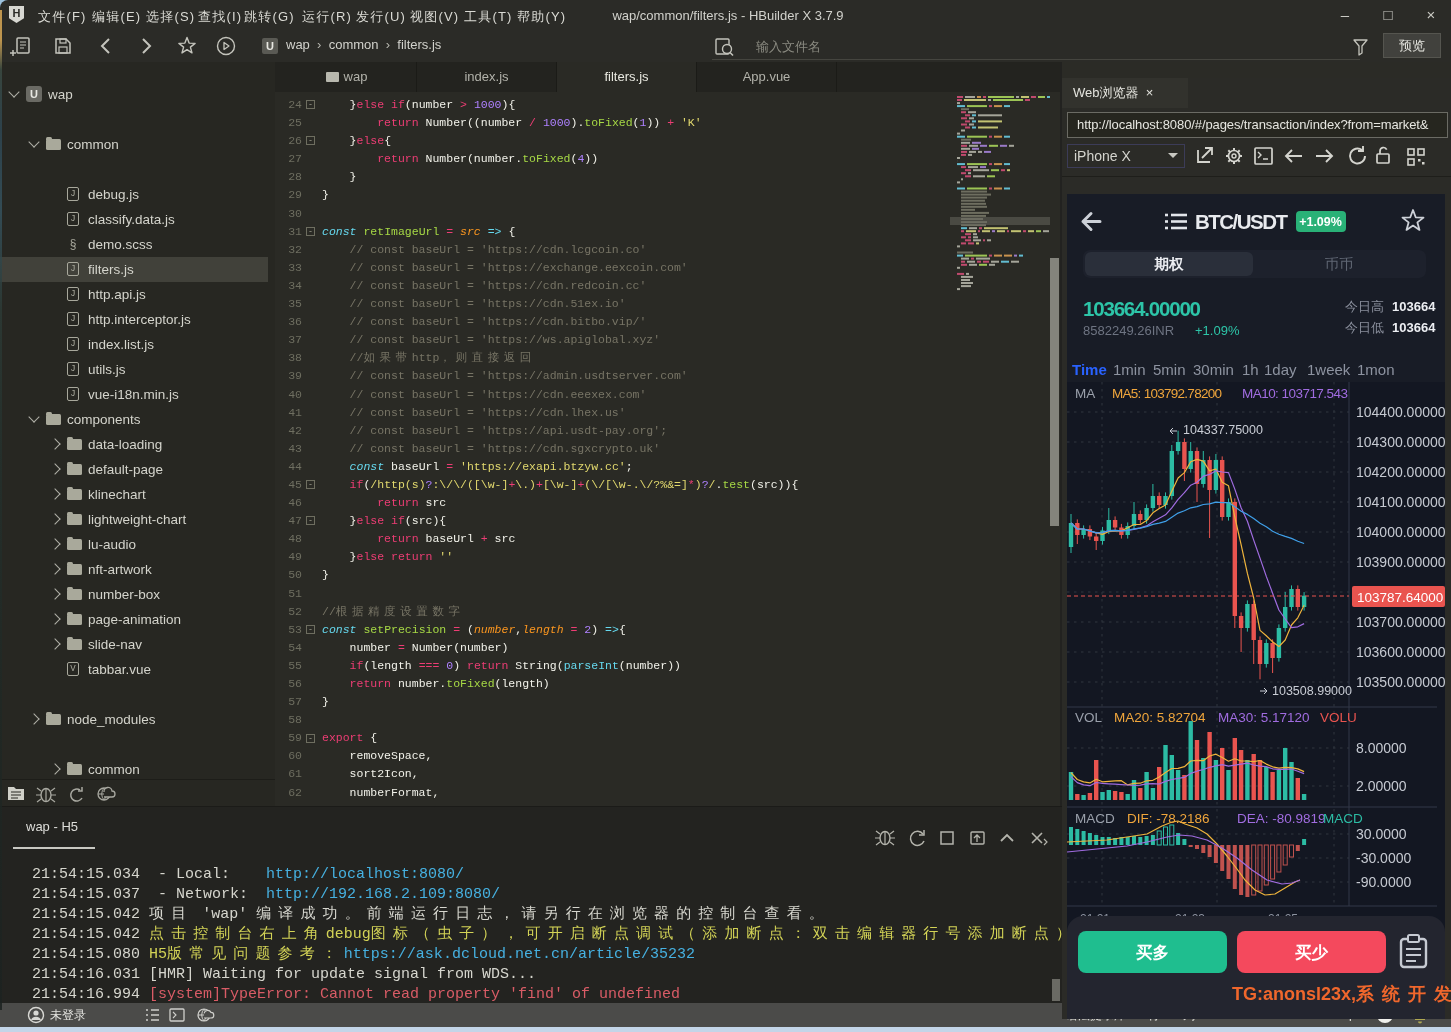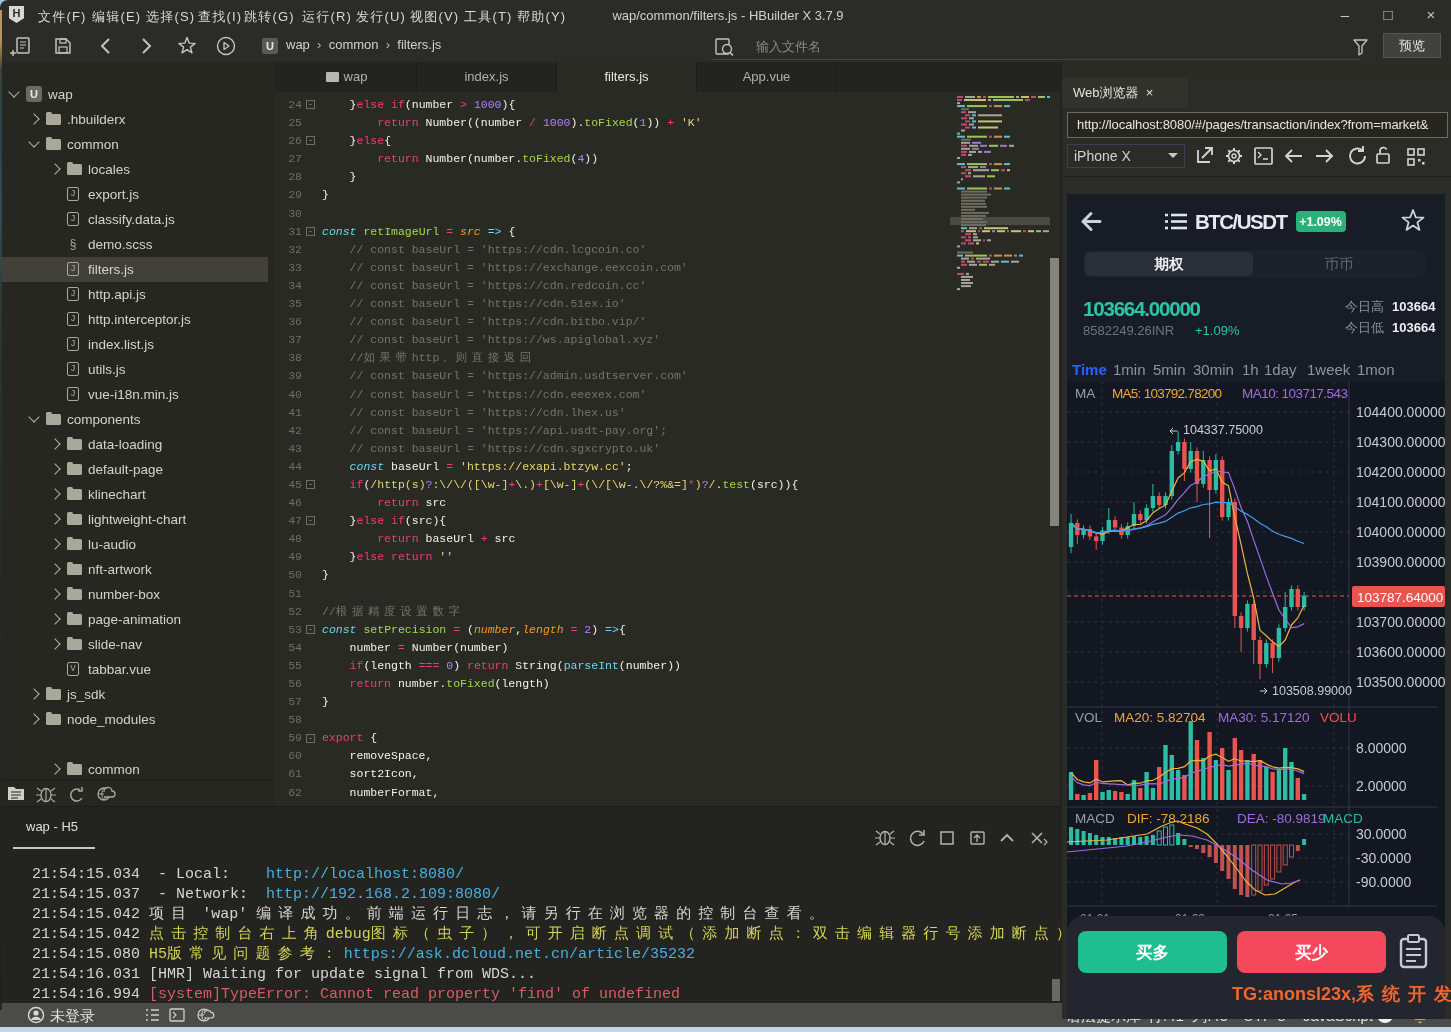--- a/index.html
+++ b/index.html
@@ -47,21 +47,21 @@
 #console{position:absolute;left:0;top:806px;width:1062px;height:197px;background:#232320;border-top:1px solid #1b1b18}
 #ctab{position:absolute;left:26px;top:12px;font-size:13px;color:#dededa}
 #ctabline{position:absolute;left:13px;top:40px;width:82px;height:2px;background:#c8c8c2}
 #clog{position:absolute;left:32px;top:58px;font-family:"Liberation Mono",monospace;font-size:15px;line-height:19.93px;white-space:pre;color:#d6d6ce}
 .lk{color:#46b1e1;}
 .yl{color:#d3d356}
 .rd{color:#d95c66}
 .cjk{letter-spacing:7.1px}
 .ck{letter-spacing:4.6px}
 
-#statusbar{position:absolute;left:0;top:1003px;width:1451px;height:24px;background:#4b4b49;font-size:15px;color:#e2e2de}
+#statusbar{position:absolute;left:0;top:1003px;width:1451px;height:24px;background:#4b4b49;font-size:12px;color:#e2e2de}
 #bluestrip{position:absolute;left:0;top:1027px;width:1451px;height:5px;background:#c3d5e8}
 
 #rpanel{position:absolute;left:1062px;top:78px;width:389px;height:941px;background:#2b2b27}
 #rtab{position:absolute;left:0;top:0;width:126px;height:30px;background:#32322d;color:#e4e4de;font-size:13px;padding-left:11px;line-height:30px}
 #urlbox{position:absolute;left:5px;top:34px;width:381px;height:26px;border:1px solid #6b6b64;background:#26261f;color:#e6e6e0;font-size:13px;letter-spacing:-0.1px;line-height:24px;padding-left:9px;white-space:nowrap;overflow:hidden}
 #devbox{position:absolute;left:5px;top:66px;width:118px;height:24px;border:1px solid #3c3c58;color:#d4d4ce;font-size:14px;line-height:22px;padding-left:6px}
 #rsep{position:absolute;left:0;top:98px;width:389px;height:1px;background:#1e1e1a}
 #viewport{position:absolute;left:5px;top:116px;width:310px;height:825px;background:#131722}
 #tgtext{position:absolute;left:1232px;top:982px;font-size:18px;font-weight:bold;color:#f0672c;z-index:5;white-space:nowrap}
 #tgtext .cj{letter-spacing:8px}
@@ -112,38 +112,28 @@
  <div id="searchtxt">输入文件名</div>
  <div id="previewbtn">预览</div>
 </div>
 
 <div id="sidebar">
     <div class="row" style="top:20px">
       <span class="chev d" style="left:10px;top:6px"></span>
       <span style="position:absolute;left:26px;top:4px;width:16px;height:16px;background:#6a6a64;border-radius:3px;color:#e8e8e2;font-size:11px;font-weight:bold;text-align:center;line-height:16px">U</span>
       <span class="lbl" style="left:48px">wap</span>
     </div>
-<div class="row" style="top:45px">
-      <span class="chev r" style="left:30px;top:8px"></span>
-      <span class="fold" style="left:46px"></span>
-      <span class="lbl" style="left:67px">.hbuilderx</span>
-    </div>
 <div class="row" style="top:70px">
       <span class="chev d" style="left:30px;top:6px"></span>
       <span class="fold" style="left:46px"></span>
       <span class="lbl" style="left:67px">common</span>
     </div>
-<div class="row" style="top:95px">
-      <span class="chev r" style="left:51px;top:8px"></span>
-      <span class="fold" style="left:67px"></span>
-      <span class="lbl" style="left:88px">locales</span>
-    </div>
 <div class="row" style="top:120px">
       <span class="ficon" style="left:67px">J</span>
-      <span class="lbl" style="left:88px">export.js</span>
+      <span class="lbl" style="left:88px">debug.js</span>
     </div>
 <div class="row" style="top:145px">
       <span class="ficon" style="left:67px">J</span>
       <span class="lbl" style="left:88px">classify.data.js</span>
     </div>
 <div class="row" style="top:170px">
       <span style="position:absolute;left:67px;top:5px;width:12px;height:14px;color:#a8a89c;font-size:12px;text-align:center;line-height:14px">§</span>
       <span class="lbl" style="left:88px">demo.scss</span>
     </div>
 <div class="row sel" style="top:195px">
@@ -216,25 +206,20 @@
       <span class="lbl" style="left:88px">page-animation</span>
     </div>
 <div class="row" style="top:570px">
       <span class="chev r" style="left:51px;top:8px"></span>
       <span class="fold" style="left:67px"></span>
       <span class="lbl" style="left:88px">slide-nav</span>
     </div>
 <div class="row" style="top:595px">
       <span class="ficon" style="left:67px">V</span>
       <span class="lbl" style="left:88px">tabbar.vue</span>
-    </div>
-<div class="row" style="top:620px">
-      <span class="chev r" style="left:30px;top:8px"></span>
-      <span class="fold" style="left:46px"></span>
-      <span class="lbl" style="left:67px">js_sdk</span>
     </div>
 <div class="row" style="top:645px">
       <span class="chev r" style="left:30px;top:8px"></span>
       <span class="fold" style="left:46px"></span>
       <span class="lbl" style="left:67px">node_modules</span>
     </div>
 <div class="row" style="top:695px">
       <span class="chev r" style="left:51px;top:8px"></span>
       <span class="fold" style="left:67px"></span>
       <span class="lbl" style="left:88px">common</span>

